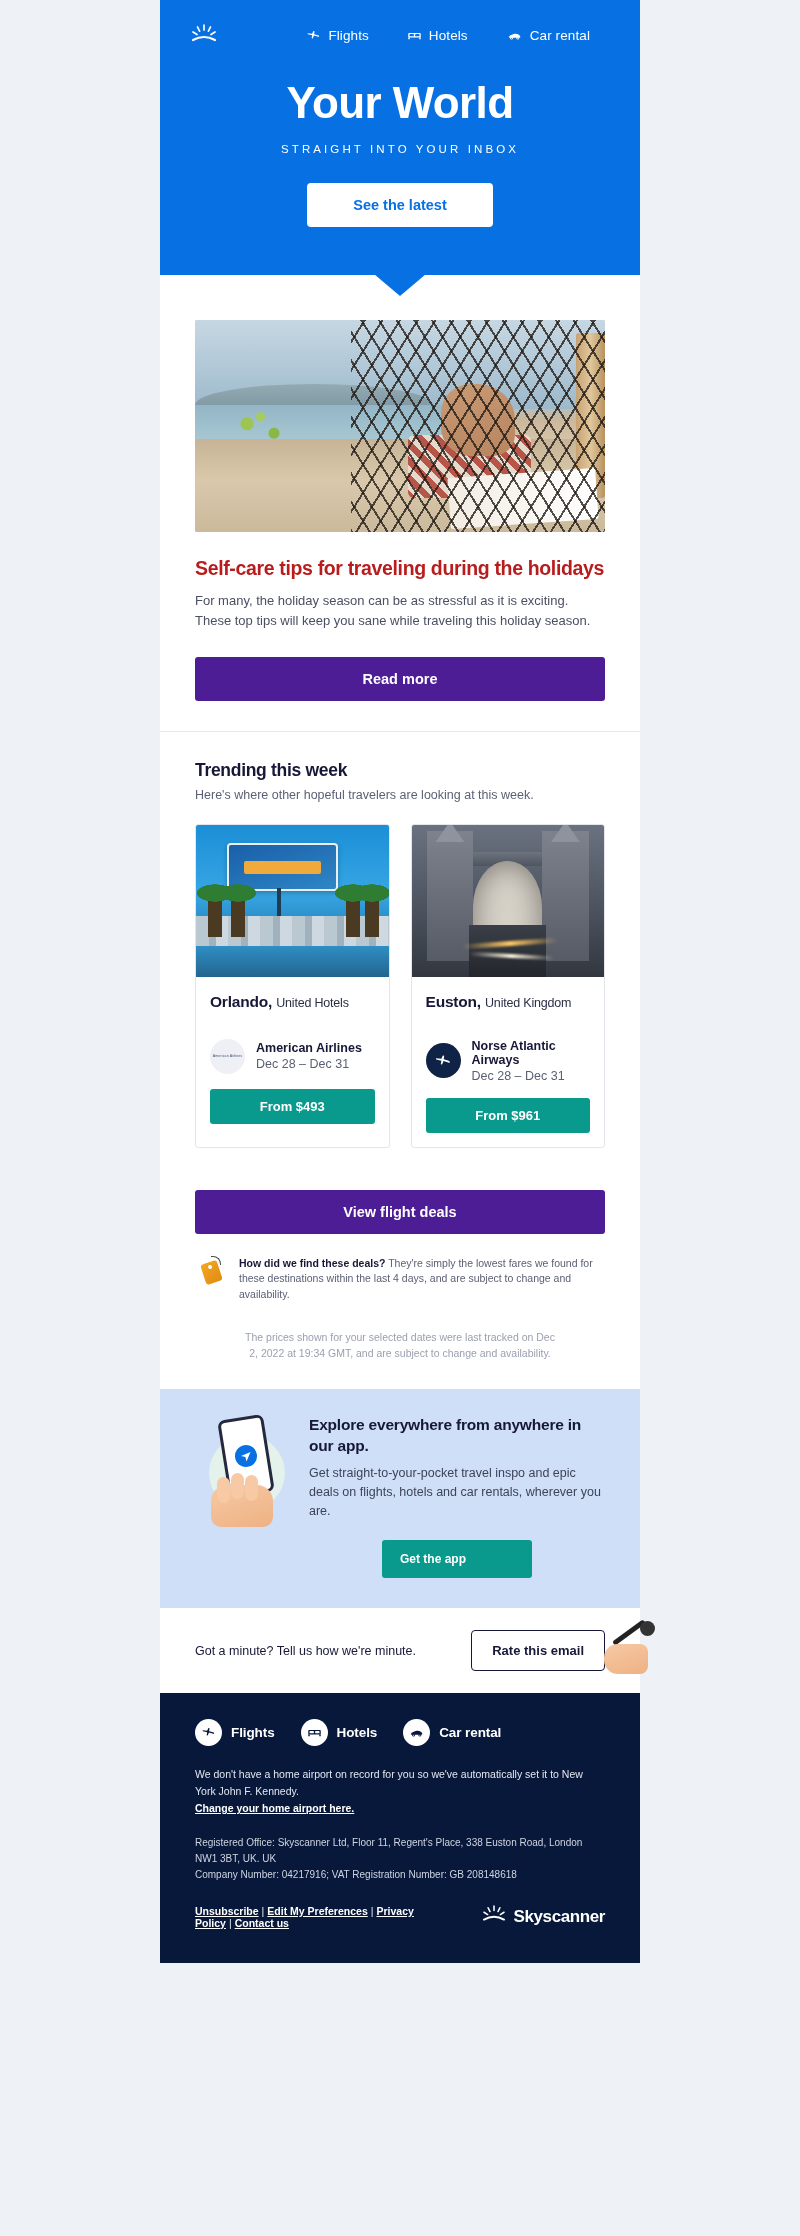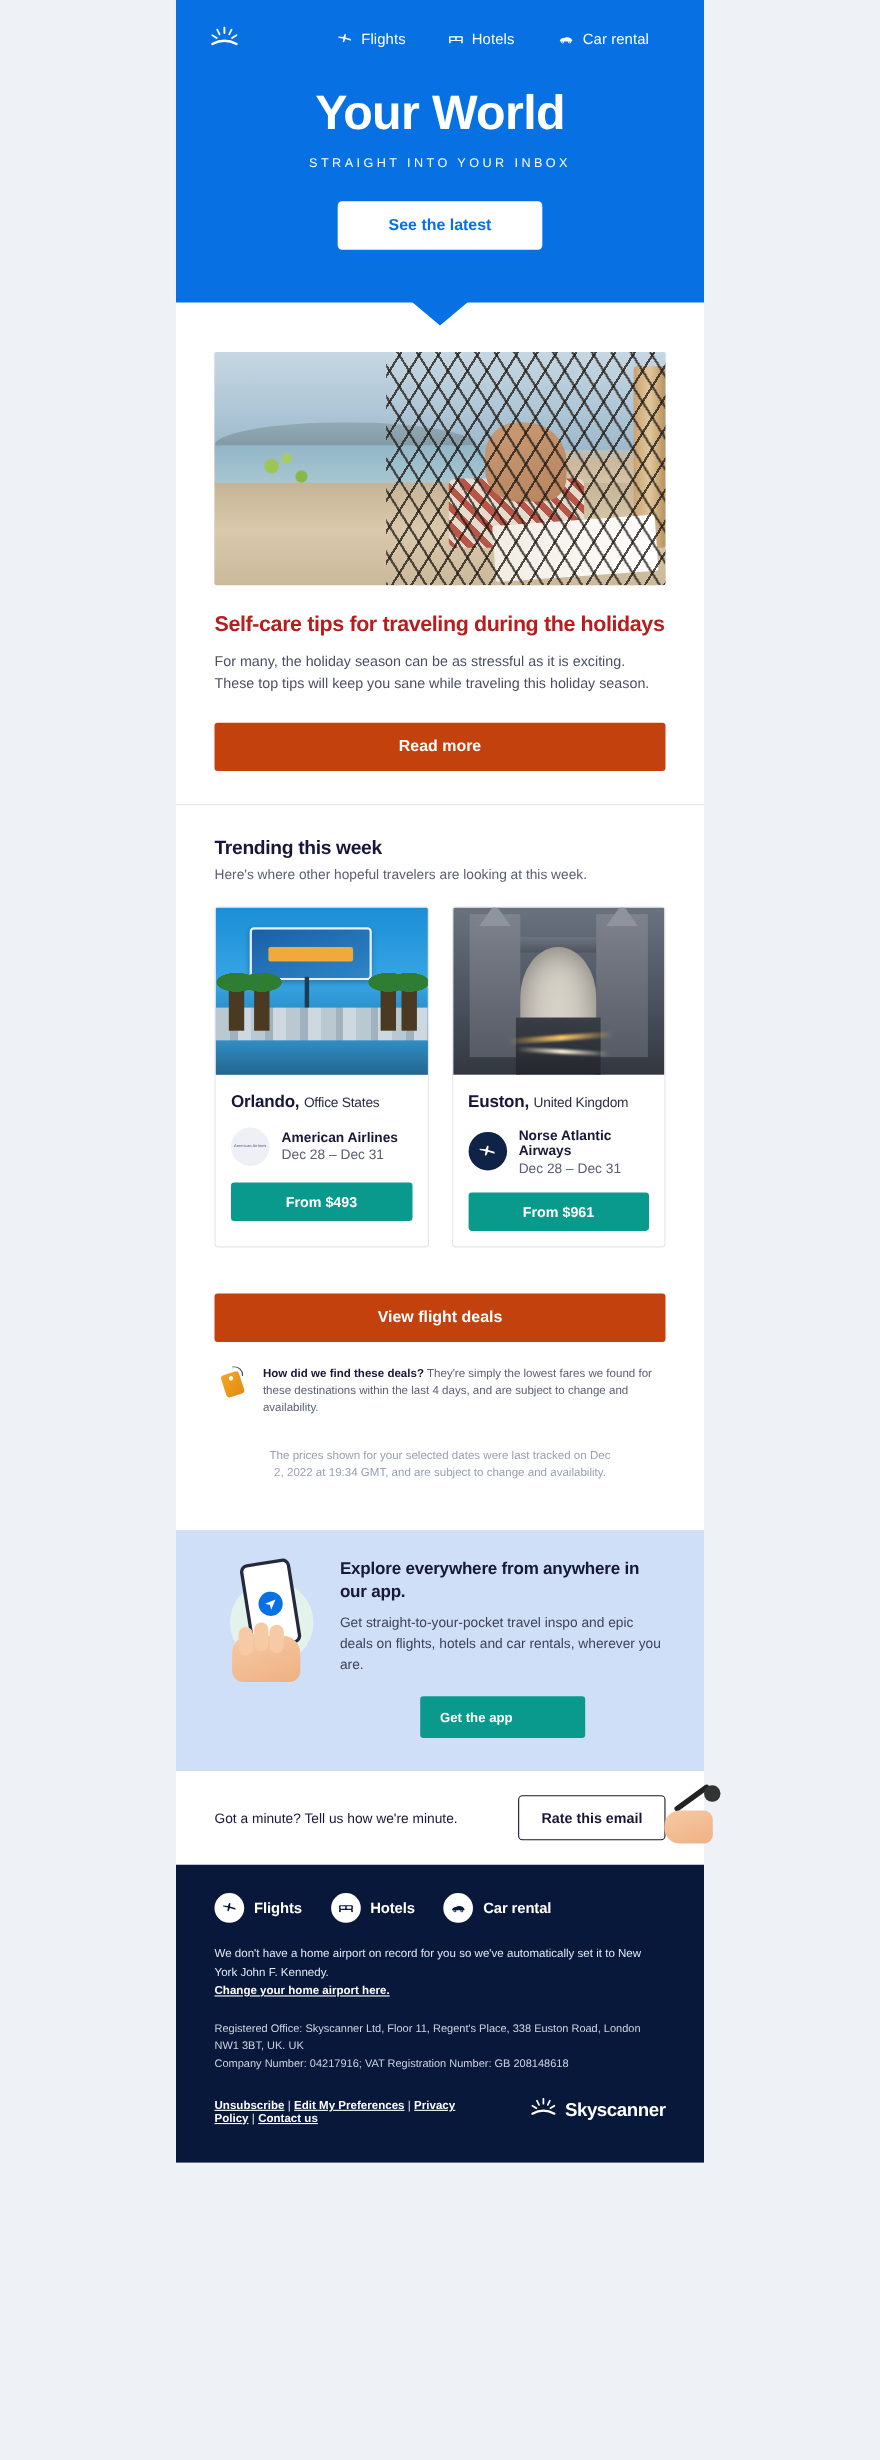--- a/index.html
+++ b/index.html
@@ -147,21 +147,21 @@
   }
   .article-text {
     font-size: 13px;
     color: #4b4f63;
     line-height: 1.55;
     margin-top: 11px;
   }
   .btn-teal {
     display: block;
     width: 100%;
-    background: #c2410c;
+    background: #4c1d95;
     color: #ffffff;
     font-size: 14.5px;
     font-weight: bold;
     text-align: center;
     padding: 14px 10px;
     border: none;
     border-radius: 3px;
     margin-top: 25px;
     cursor: pointer;
     font-family: "Liberation Sans", sans-serif;
@@ -226,21 +226,21 @@
   .lon-trail2 { position:absolute; left:30%; bottom:12%; width:44%; height:4px;
     background: linear-gradient(90deg,rgba(255,255,255,0),#fff8e0,rgba(255,255,255,0));
     filter: blur(1px); transform: rotate(3deg);}
 
   .card-body { padding: 16px 14px 14px; }
   .card-city {
     font-size: 15.5px; color: #171738; letter-spacing: -0.2px;
   }
   .card-city .city { font-weight: bold; }
   .card-city .country { font-weight: normal; font-size: 12.5px; color: #2b2f45; }
-  .airline-row { display: flex; align-items: center; gap: 11px; margin-top: 14px; }
+  .airline-row { display: flex; align-items: center; gap: 11px; margin-top: 28px; }
   .airline-logo {
     width: 35px; height: 35px; border-radius: 50%;
     flex: 0 0 auto;
     display: flex; align-items: center; justify-content: center;
     overflow: hidden;
   }
   .al-aa { background: #eef0f6; }
   .al-aa-txt { font-size: 3.6px; color: #4a5570; letter-spacing:.1px; }
   .al-na { background: #0f2346; }
   .airline-name { font-size: 12.5px; font-weight: bold; color: #171738; }
@@ -248,21 +248,21 @@
   .price-btn {
     display: block; width: 100%;
     background: #0a9a8d; color: #fff;
     font-size: 13px; font-weight: bold;
     text-align: center; padding: 10px 6px;
     border: none; border-radius: 3px;
     margin-top: 15px; cursor: pointer;
     font-family: "Liberation Sans", sans-serif;
   }
 
-  .deals-wrap { padding: 22px 35px 16px; }
+  .deals-wrap { padding: 22px 35px 0; }
   .note-row { display: flex; gap: 12px; align-items: flex-start; margin-top: 22px; padding-left: 4px;}
   .tag-icon { width: 28px; flex: 0 0 auto; position: relative; height: 30px; }
   .tag-body { position:absolute; left:4px; top:6px; width:17px; height:21px;
     background: linear-gradient(150deg,#f5a623,#e08c12); border-radius:3px; transform: rotate(-18deg); }
   .tag-hole { position:absolute; left:9px; top:9px; width:4px; height:4px; background:#fff; border-radius:50%; transform: rotate(-18deg);}
   .tag-string { position:absolute; left:12px; top:0px; width:10px; height:9px;
     border-top:1.5px solid #4a4a4a; border-right:1.5px solid #4a4a4a; border-radius:0 8px 0 0;}
   .note-text { font-size: 10.5px; color: #5a5f73; line-height: 1.5; }
   .note-text b { color: #171738; }
   .tracking-note {
@@ -448,21 +448,21 @@
             <span class="orl-city"></span>
             <span class="orl-water"></span>
             <span class="orl-palm orl-p1"></span>
             <span class="orl-palm orl-p2"></span>
             <span class="orl-palm orl-p3"></span>
             <span class="orl-palm orl-p4"></span>
           </div>
           <div class="card-body">
             <div class="card-city">
               <span class="city">Orlando,</span>
-              <span class="country">Office States</span>
+              <span class="country">United Hotels</span>
             </div>
             <div class="airline-row">
               <span class="airline-logo al-aa">
                 <span class="al-aa-txt">American Airlines</span>
               </span>
               <div>
                 <div class="airline-name">American Airlines</div>
                 <div class="airline-dates">Dec 28 – Dec 31</div>
               </div>
             </div>

